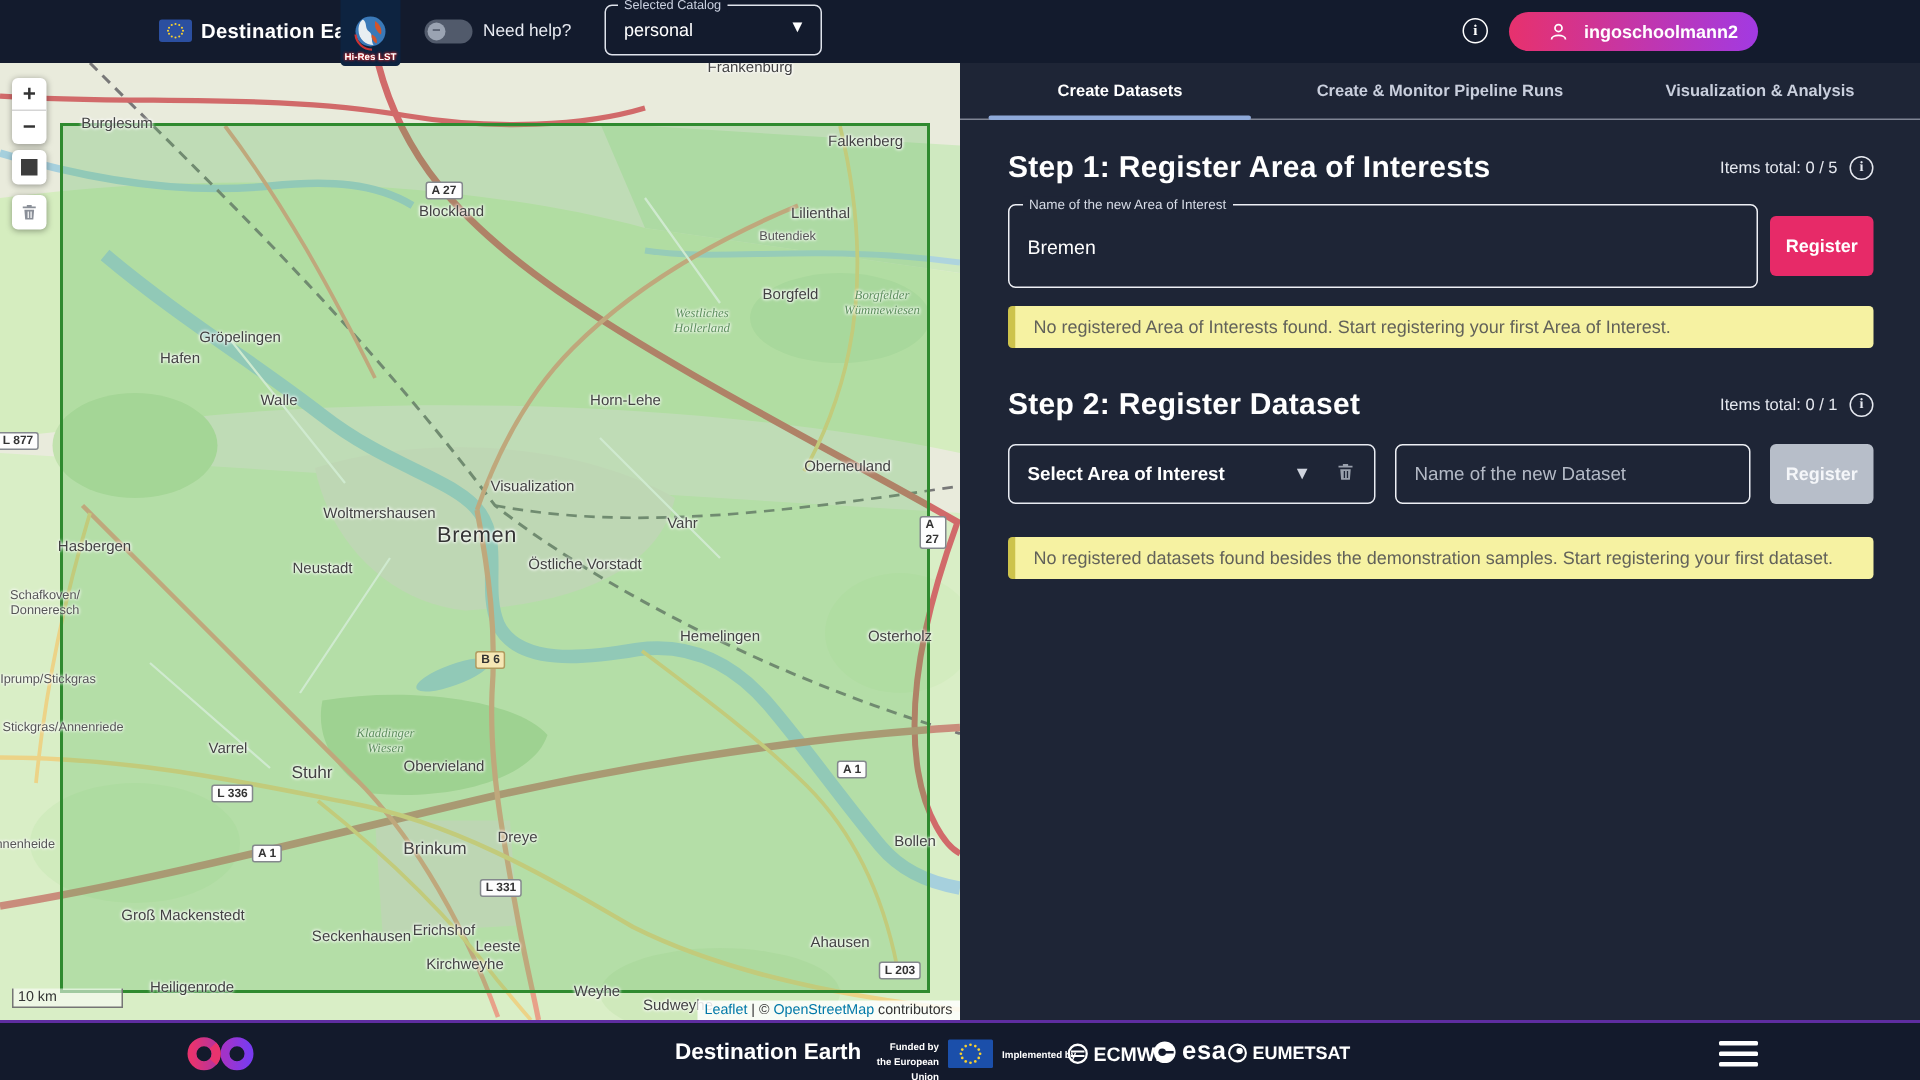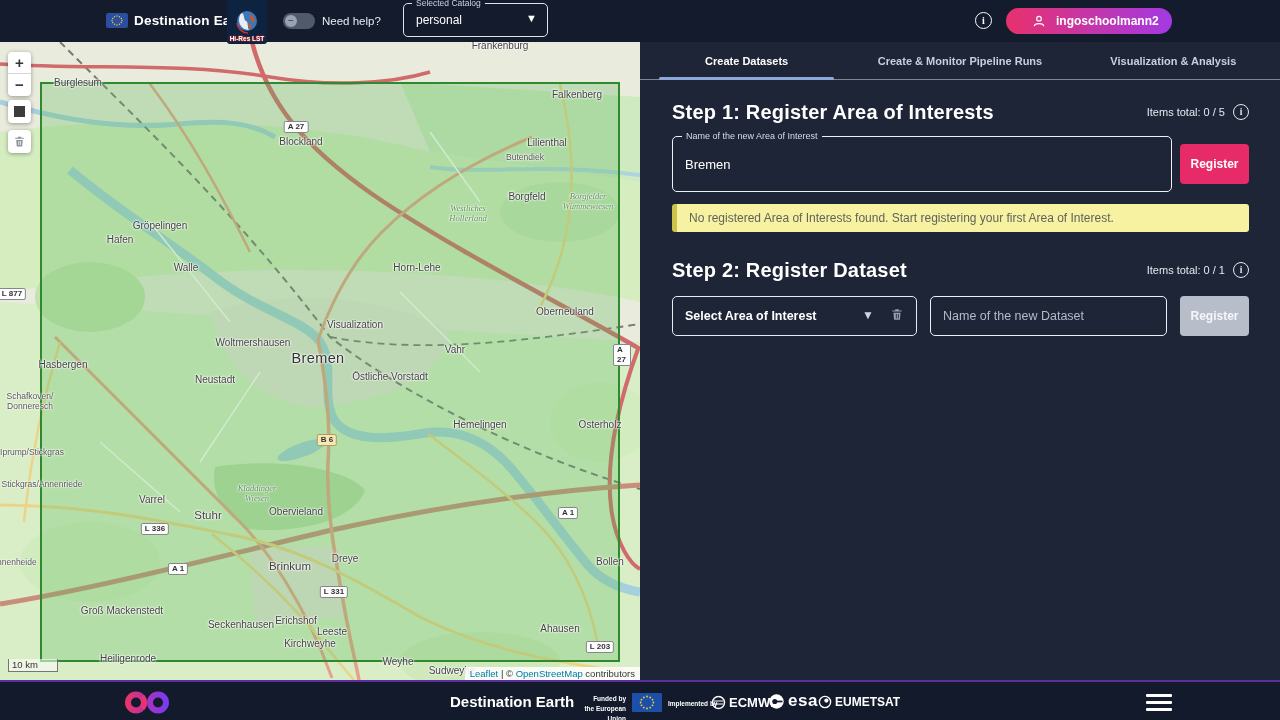--- a/index.html
+++ b/index.html
@@ -46,21 +46,21 @@
   .mapbadge.b { background:#f6e7b5; border-color:#b09b5f; }
   .search-box { position:absolute; left:218px; top:8px; width:220px; height:24px; background:#fff; border:none;
                 border-radius:6px; box-shadow:0 1px 4px rgba(0,0,0,.3); font-size:11px; color:#333; padding:0 12px;
                 z-index:6; font-family:"Liberation Sans",sans-serif; }
   .zoom-group { position:absolute; left:8px; top:10px; width:23px; background:#fff; border-radius:4px;
                 box-shadow:0 1px 4px rgba(0,0,0,.35); z-index:6; overflow:hidden; }
   .zoom-btn { width:23px; height:22px; text-align:center; font-size:15px; font-weight:bold; color:#333; line-height:22px; cursor:pointer; }
   .zoom-btn:first-child { border-bottom:1px solid #d5d5d5; }
   .tool-btn { position:absolute; left:8px; width:23px; height:23px; background:#fff; border-radius:4px;
               box-shadow:0 1px 4px rgba(0,0,0,.35); z-index:6; display:flex; align-items:center; justify-content:center; cursor:pointer; }
-  .scalebar { position:absolute; left:8px; bottom:8px; width:50px; border:1.5px solid #757575; border-top:none;
+  .scalebar { position:absolute; left:8px; bottom:8px; width:74px; border:1.5px solid #757575; border-top:none;
               background:rgba(255,255,255,.55); font-size:9.5px; color:#333; padding:0 3px 1px; z-index:6; }
   .attribution { position:absolute; right:0; bottom:0; background:rgba(255,255,255,.85); font-size:9.5px; color:#333;
                  padding:1px 5px; z-index:6; }
   .attribution a { color:#0078a8; text-decoration:none; cursor:pointer; }
 
   
   #panel { position:absolute; left:640px; top:42px; width:640px; height:638px; background:#1e2536; }
   .tabbar { display:flex; height:38px; border-bottom:1px solid rgba(207,213,226,.55); }
   .tab { flex:1; position:relative; display:flex; align-items:center; justify-content:center;
          font-size:11px; font-weight:bold; color:#c9cfdd; cursor:pointer; }
@@ -329,20 +329,21 @@
           </svg>
         </span>
       </div>
       <div class="field ds-field">
         <input placeholder="Name of the new Dataset" style="">
       </div>
       <div class="grow"></div>
       <button class="btn-register disabled" disabled="">Register</button>
     </div>
 
+    <div class="banner" style="margin-top:22px;">No registered datasets found besides the demonstration samples. Start registering your first dataset.</div>
   </div>
 </div>
 
 <div id="footer">
   <svg class="abs" style="left:120px;top:9px;" width="56" height="23" viewBox="0 0 56 23">
     <defs>
       <linearGradient id="lg1" x1="0" y1="0" x2="1" y2="0">
         <stop offset="0" stop-color="#e8336e"></stop>
           <stop offset="1" stop-color="#b6339e"></stop>
       </linearGradient>

